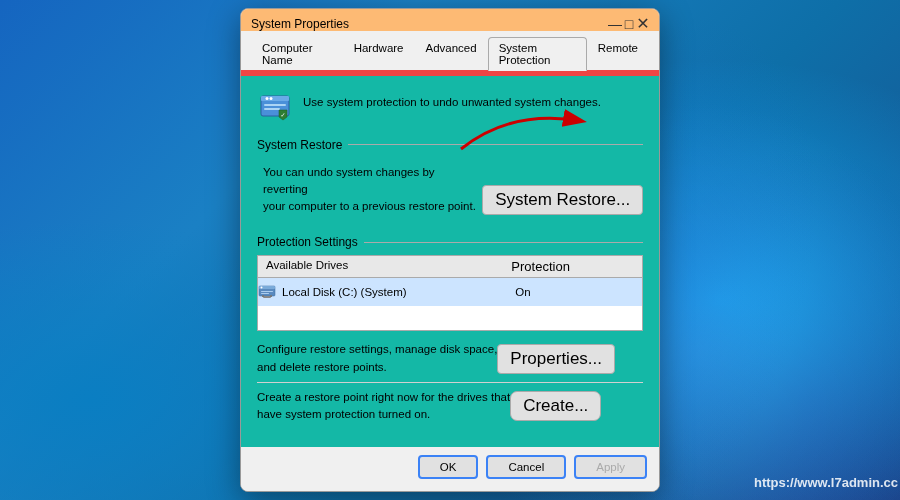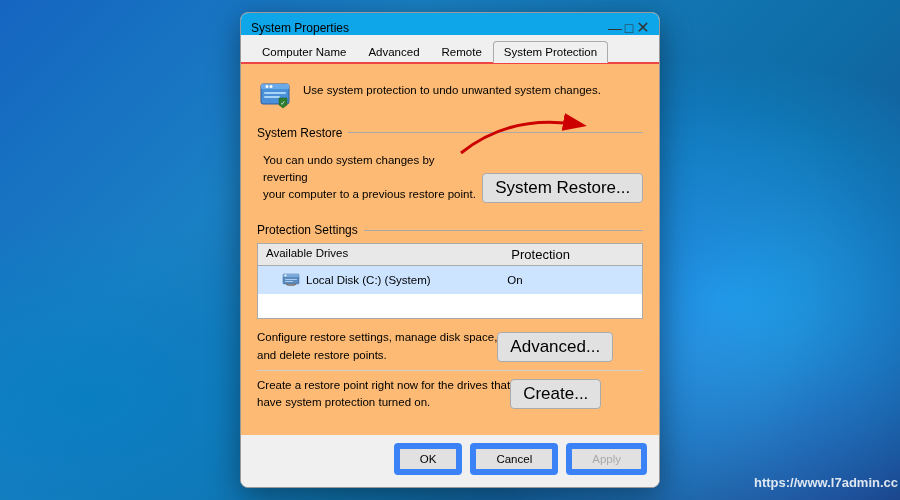--- a/index.html
+++ b/index.html
@@ -61,21 +61,21 @@
       background: #f0f0f0;
       border: 1px solid #999;
       border-radius: 8px;
       width: 420px;
       box-shadow: 0 8px 32px rgba(0,0,0,0.4);
       overflow: hidden;
     }
 
     
     .title-bar {
-      background: #0ea5e9;
+      background: #fdba74;
       padding: 8px 10px 0 10px;
       display: flex;
       align-items: center;
       justify-content: space-between;
       border-bottom: none;
       gap: 8px;
     }
 
     .title-bar-title {
       font-size: 12px;
@@ -107,21 +107,21 @@
       font-size: 16px;
       color: #333;
     }
 
     
     .tabs-container {
       background: #f0f0f0;
       padding: 6px 10px 0 10px;
       display: flex;
       gap: 0;
-      border-bottom: 2px solid #ef4444;
+      border-bottom: 6px solid #ef4444;
     }
 
     .tab {
       padding: 4px 10px;
       font-size: 11.5px;
       cursor: pointer;
       border: 1px solid transparent;
       margin-bottom: -1px;
       background: transparent;
       color: #000;
@@ -130,21 +130,21 @@
 
     .tab.active {
       background: #f0f0f0;
       border: 1px solid #aaa;
       border-bottom: 1px solid #f0f0f0;
       color: #000;
     }
 
     
     .dialog-content {
-      background: #fdba74;
+      background: #14b8a6;
       padding: 12px 16px 10px 16px;
     }
 
     
     .info-section {
       display: flex;
       align-items: flex-start;
       gap: 10px;
       margin-bottom: 14px;
     }
@@ -237,21 +237,21 @@
 
     .drives-col-2 {
       flex: 1;
       font-size: 13px;
       color: #000;
     }
 
     .drives-table-row {
       display: flex;
       align-items: center;
-      padding: 4px 24px;
+      padding: 4px 0;
       gap: 4px;
       background: #cce4ff;
       min-height: 28px;
     }
 
     .drive-name {
       flex: 2;
       font-size: 11.5px;
       color: #000;
       display: flex;
@@ -292,21 +292,21 @@
       display: flex;
       justify-content: flex-end;
       gap: 8px;
       background: #f0f0f0;
     }
 
     .btn-footer {
       padding: 4px 20px;
       font-size: 11.5px;
       background: #e1e1e1;
-      border: 6px solid #3b82f6;
+      border: 2px solid #3b82f6;
       border-radius: 4px;
       cursor: pointer;
       color: #000;
     }
 
     .btn-footer.disabled {
       color: #aaa;
       cursor: default;
     }
 
@@ -342,23 +342,24 @@
     <span class="title-bar-title">System Properties</span>
     <div class="title-bar-controls">
       <button class="title-btn">—</button>
       <button class="title-btn">□</button>
       <button class="title-btn close-btn">✕</button>
     </div>
   </div>
 
   <div class="tabs-container">
     <div class="tab">Computer Name</div>
+    <div class="tab">Hardware</div>
     <div class="tab">Advanced</div>
+    <div class="tab active">System Protection</div>
     <div class="tab">Remote</div>
-    <div class="tab active">System Protection</div>
   </div>
 
   <div class="dialog-content">
 
     <div class="info-section">
       <svg class="shield-icon" viewBox="0 0 36 36">
 
         <rect x="4" y="8" width="28" height="20" rx="2" fill="#4a90d9" stroke="#2a5fa0" stroke-width="1"></rect>
         <rect x="4" y="8" width="28" height="5" rx="1" fill="#6aaae8"></rect>
         <circle cx="10" cy="10.5" r="1.5" fill="#fff"></circle>
@@ -404,27 +405,27 @@
             <span>Local Disk (C:) (System)</span>
           </span>
           <span class="drive-protection">On</span>
         </div>
         <div class="drives-empty"></div>
       </div>
 
       <div class="action-row" style="border-top:none; padding-top:2px;">
         <span class="action-text" style="white-space:pre-line;">Configure restore settings, manage disk space,
 and delete restore points.</span>
-        <button class="btn" style="min-width:90px;">Advanced...</button>
+        <button class="btn" style="min-width:90px;">Properties...</button>
       </div>
 
       <div class="action-row">
         <span class="action-text" style="white-space:pre-line;">Create a restore point right now for the drives that
 have system protection turned on.</span>
-        <button class="btn" style="min-width:90px;">Create...</button>
+        <button class="btn" style="min-width:90px;border-radius:7px;">Create...</button>
       </div>
     </div>
 
   </div>
 
   <div class="dialog-footer">
     <button class="btn-footer">OK</button>
     <button class="btn-footer">Cancel</button>
     <button class="btn-footer disabled">Apply</button>
   </div>

